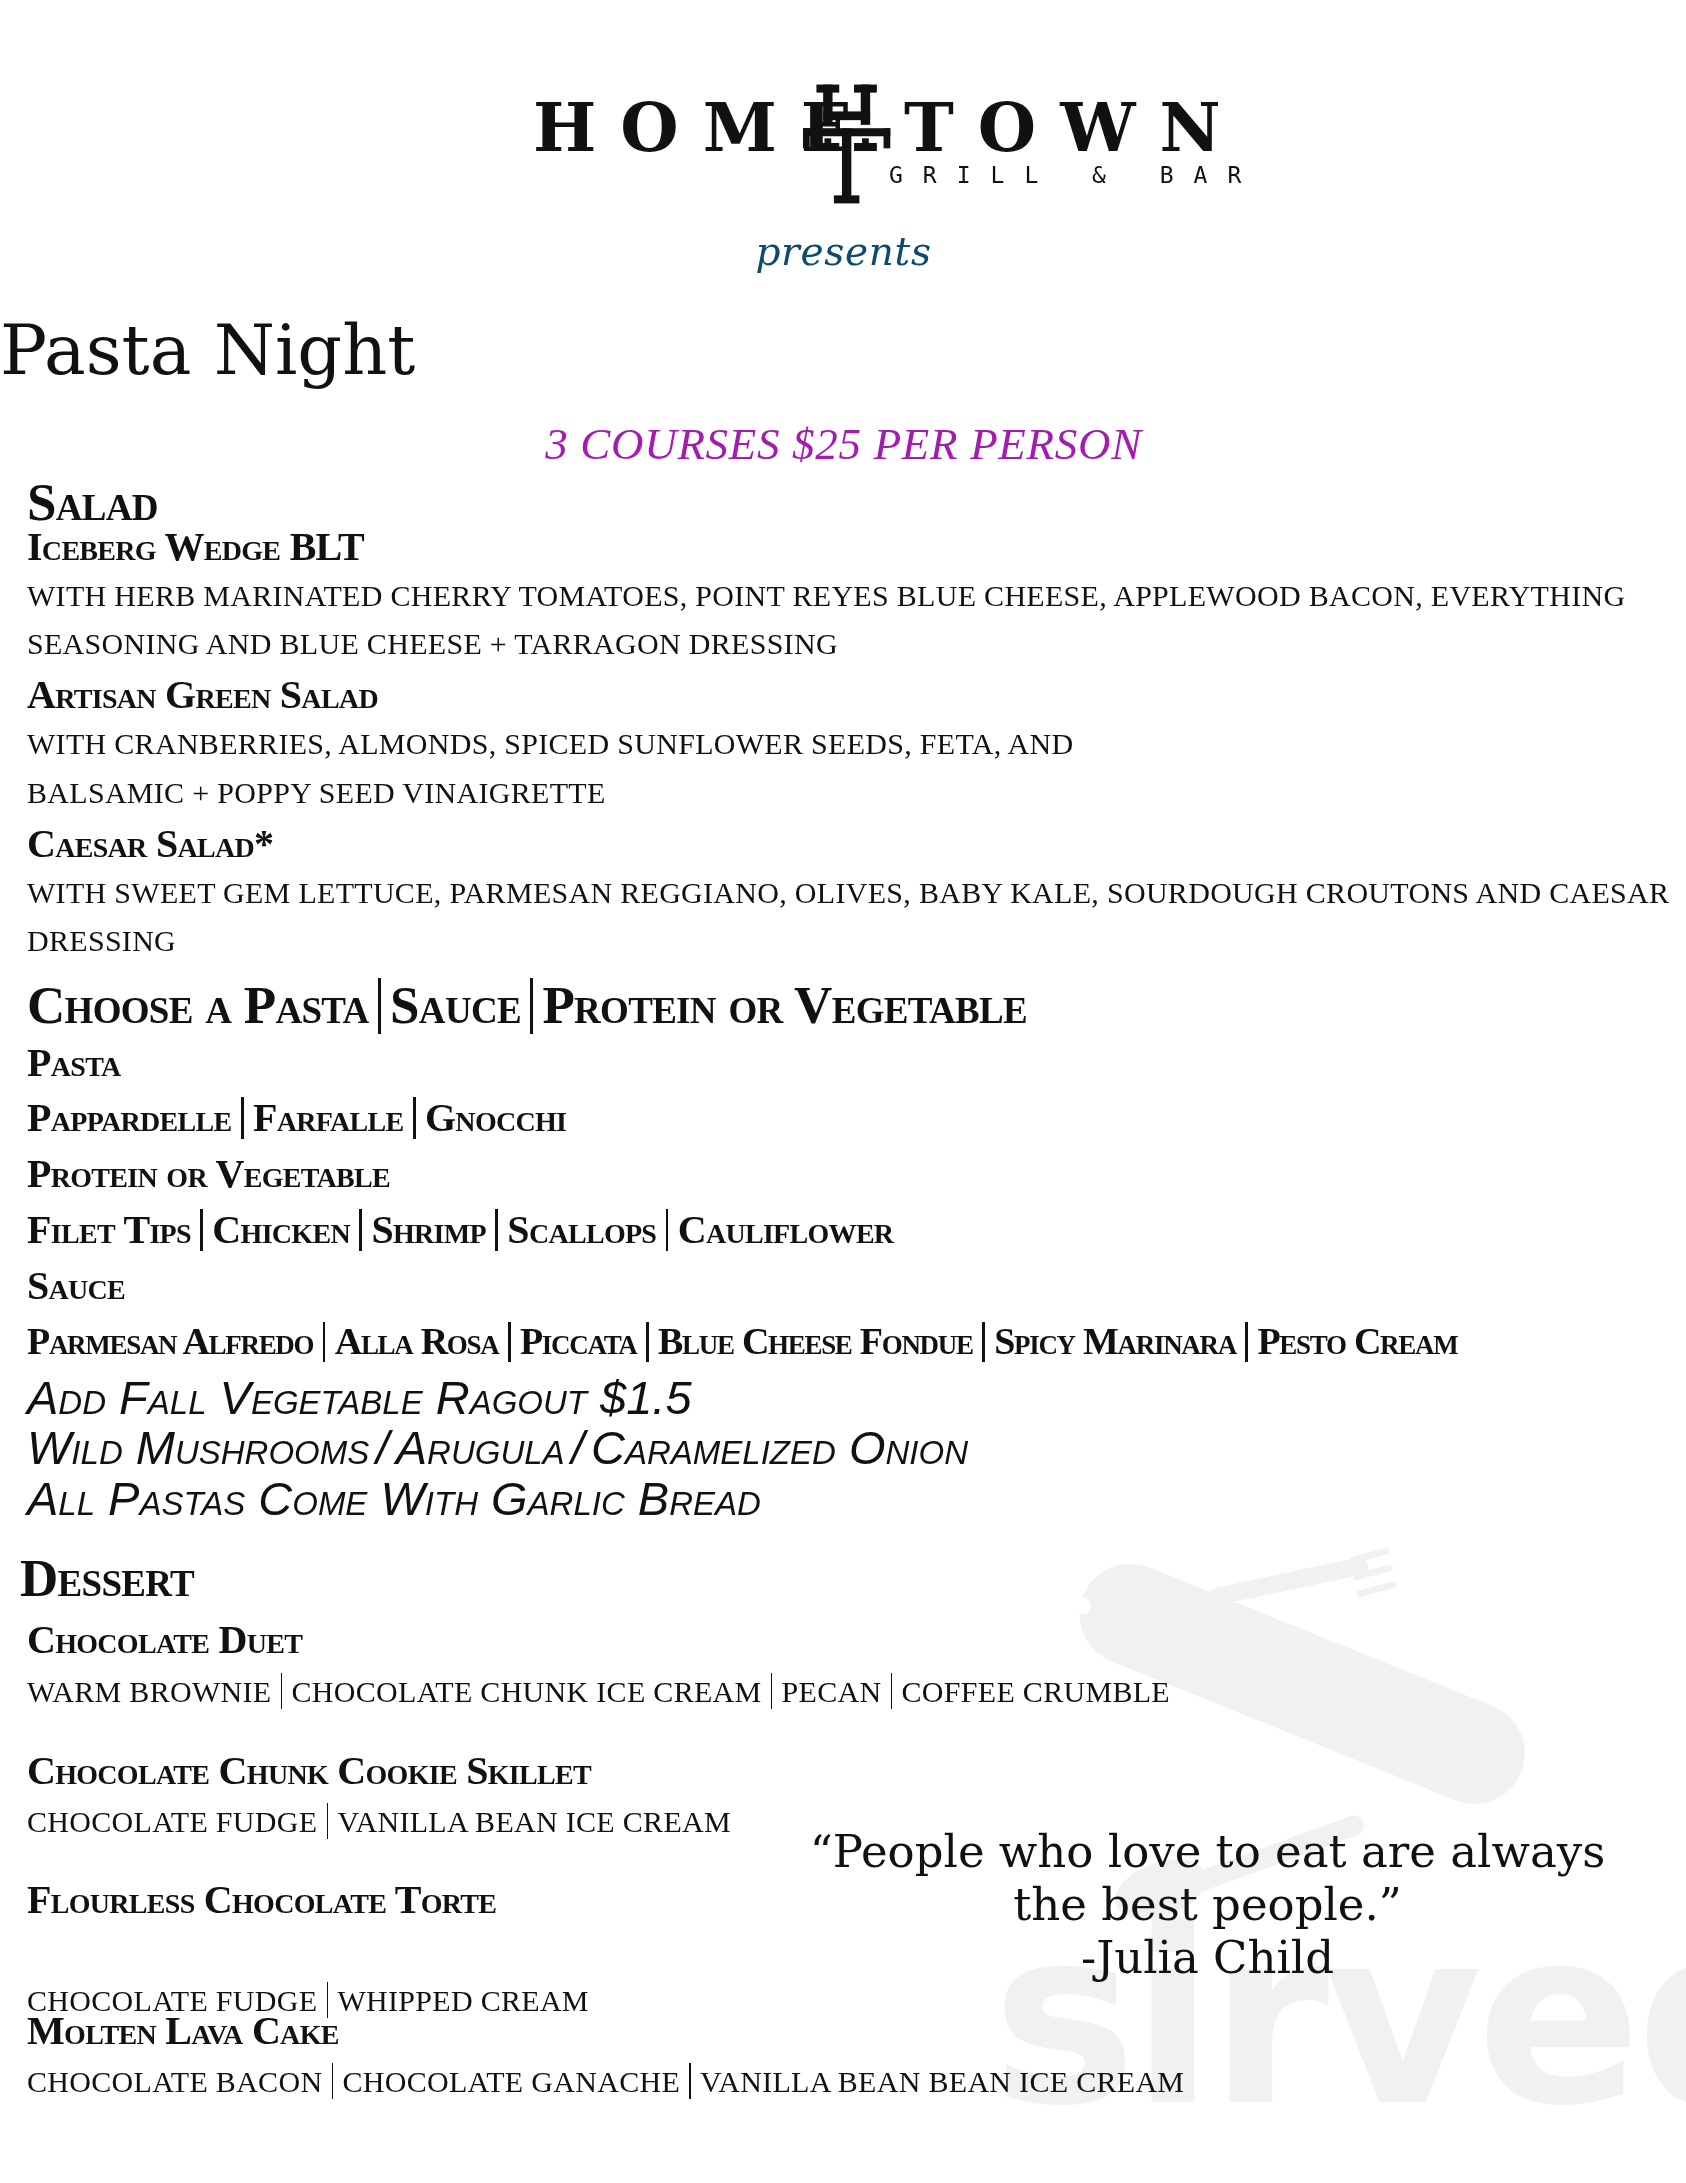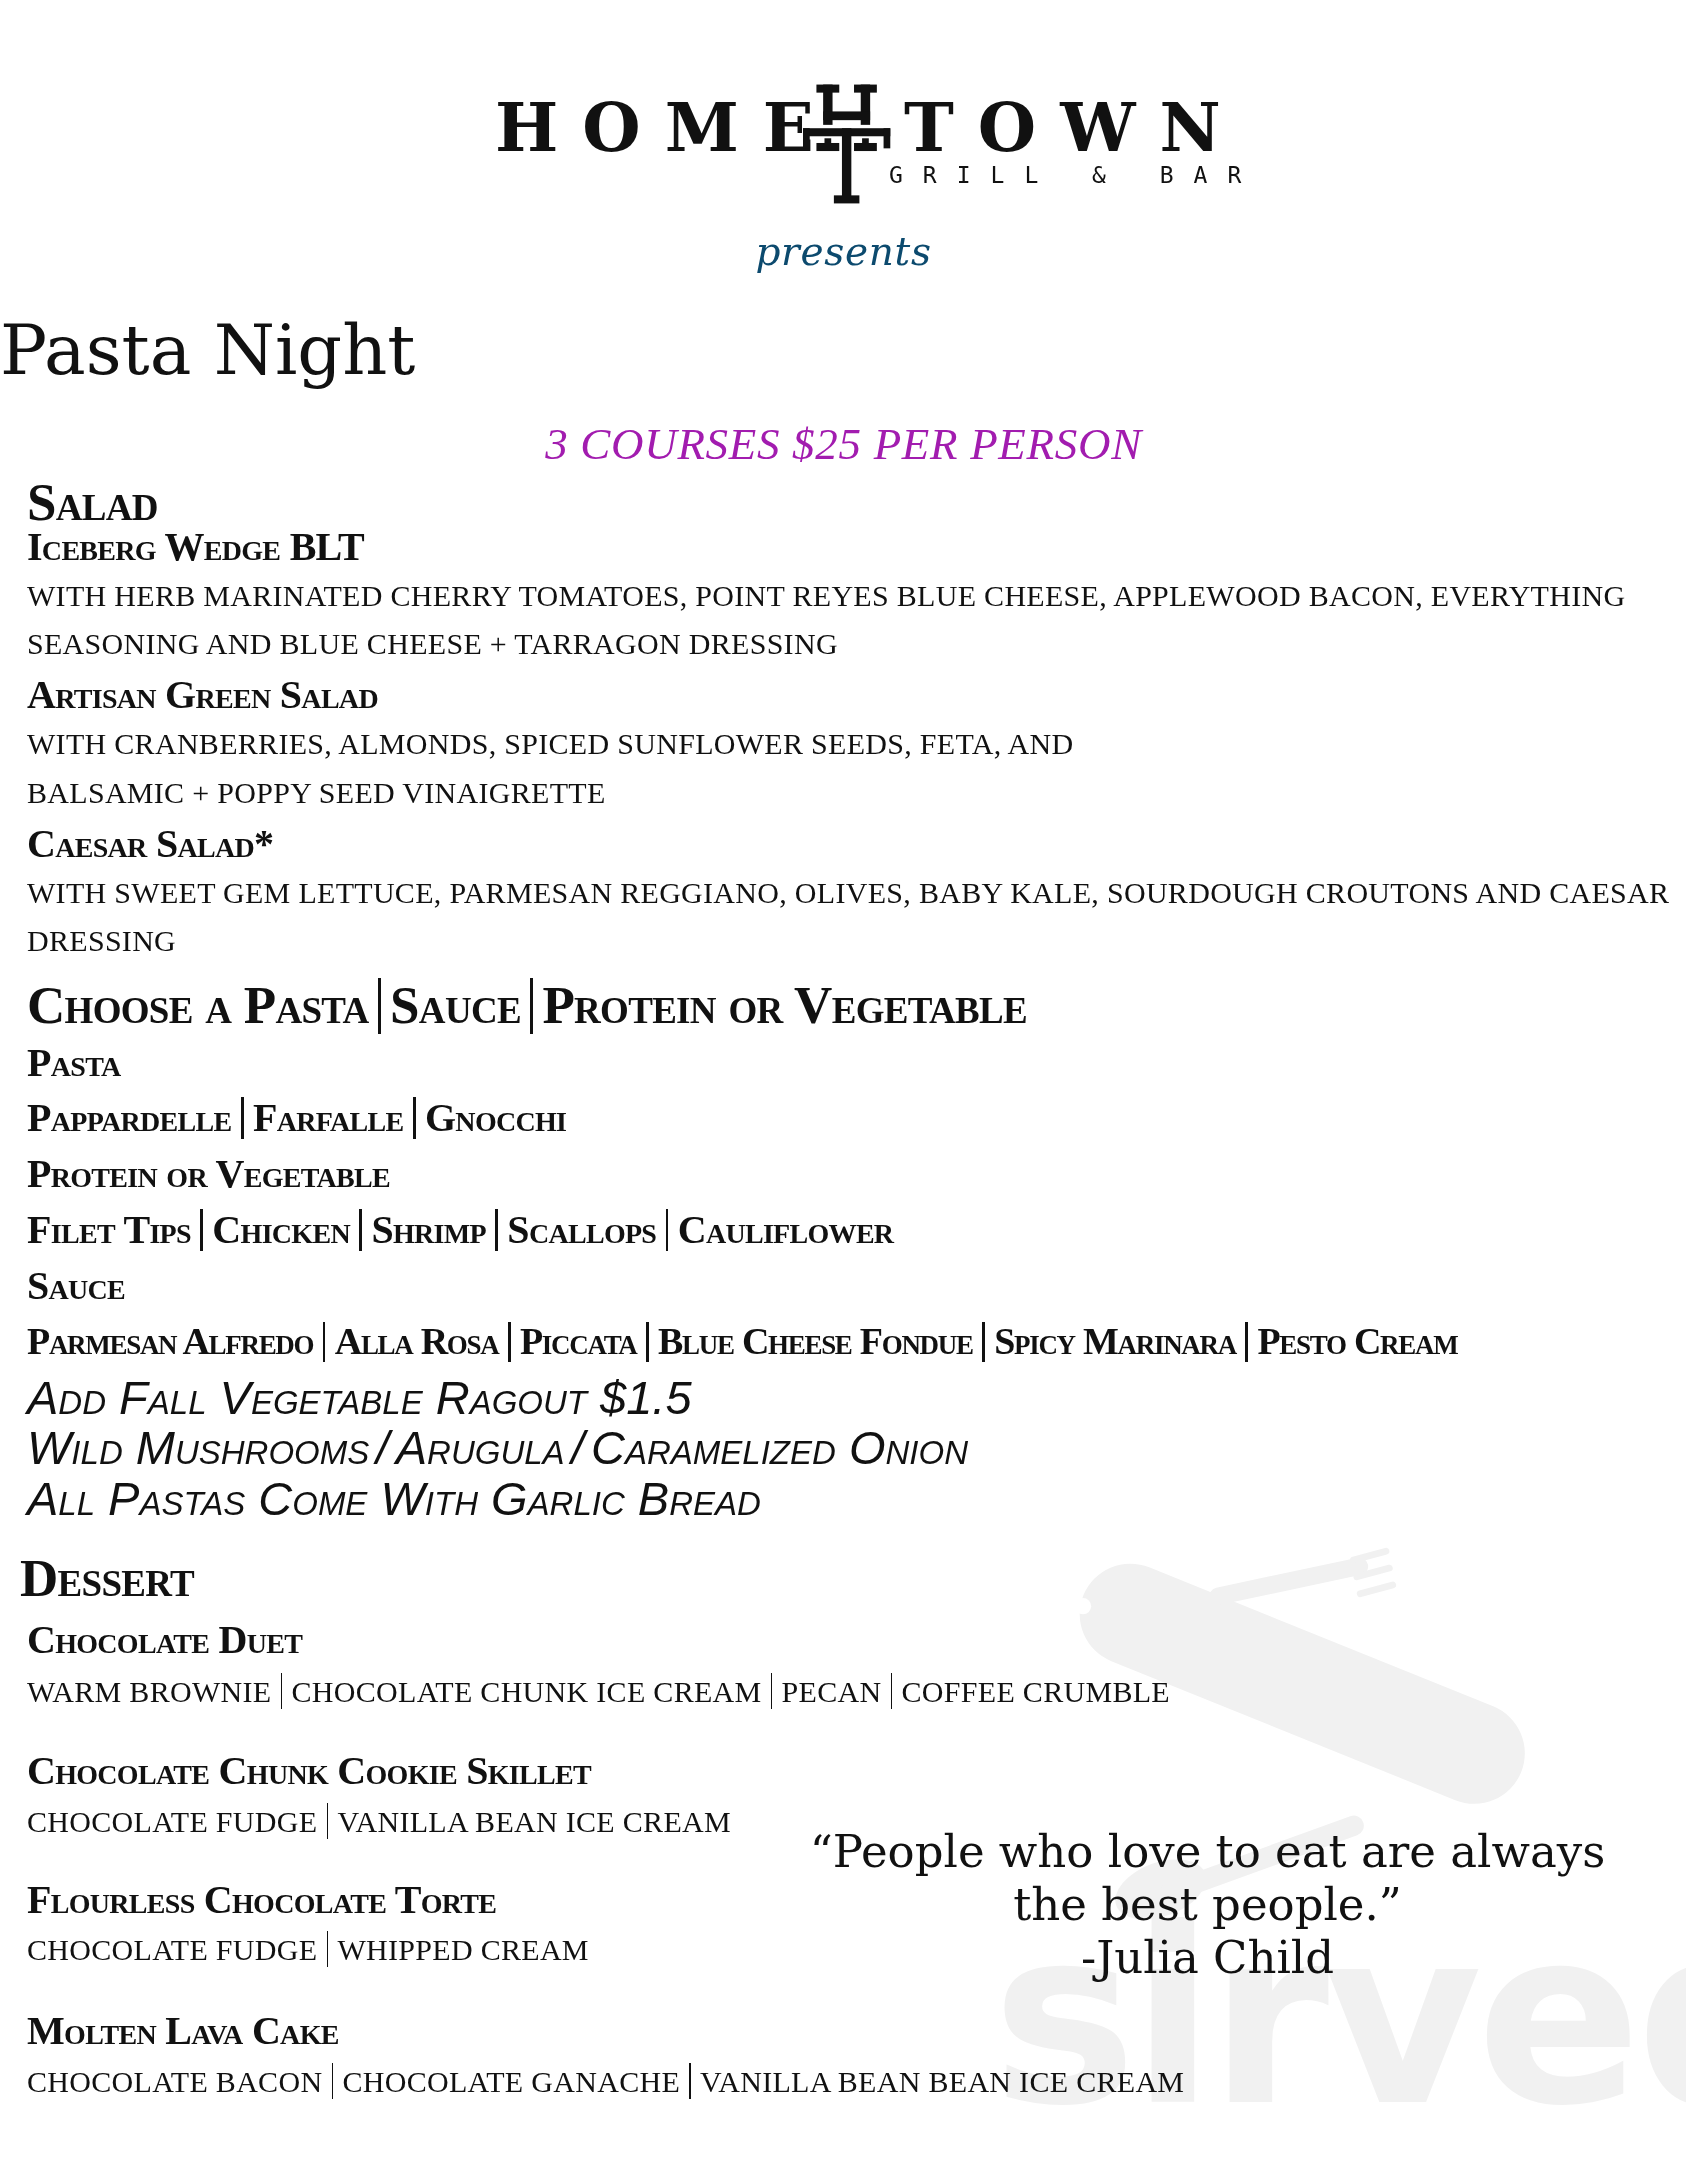--- a/index.html
+++ b/index.html
@@ -38,21 +38,21 @@
     <rect x="550" y="80" width="60" height="10" rx="5" transform="rotate(-15 580 85)"></rect>
     <ellipse cx="260" cy="530" rx="70" ry="40" transform="rotate(-20 260 530)"></ellipse>
     <rect x="250" y="470" width="320" height="30" rx="15" transform="rotate(-20 410 485)"></rect>
   </g>
   <circle cx="145" cy="110" r="12" fill="#ffffff"></circle>
   <circle cx="730" cy="195" r="12" fill="#ffffff"></circle>
 </svg>
 <div class="watermark-text">sirved</div>
 
 <div>
-  <div class="logo-word" style="left:495px;">HOME</div>
+  <div class="logo-word" style="left:533px;">HOME</div>
   <div class="logo-word" style="left:904px;">TOWN</div>
   <svg class="monogram" viewBox="0 0 140 190">
     <g fill="#111">
       <rect x="20" y="5" width="34" height="12"></rect>
       <rect x="76" y="5" width="34" height="12"></rect>
       <rect x="30" y="5" width="14" height="60"></rect>
       <rect x="86" y="5" width="14" height="60"></rect>
       <rect x="30" y="45" width="70" height="13"></rect>
       <rect x="0" y="70" width="130" height="12"></rect>
       <rect x="0" y="70" width="10" height="30"></rect>
@@ -122,21 +122,21 @@
   <div class="desc" style="top:1673px;">
     <span>WARM BROWNIE</span><span class="sep-thin"></span><span>CHOCOLATE CHUNK ICE CREAM</span><span class="sep-thin"></span><span>PECAN</span><span class="sep-thin"></span><span>COFFEE CRUMBLE</span>
   </div>
 
   <div class="item-name" style="top:1747px;">Chocolate Chunk Cookie Skillet</div>
   <div class="desc" style="top:1803px;">
     <span>CHOCOLATE FUDGE</span><span class="sep-thin"></span><span>VANILLA BEAN ICE CREAM</span>
   </div>
 
   <div class="item-name" style="top:1876px;">Flourless Chocolate Torte</div>
-  <div class="desc" style="top:1931px;">
+  <div class="desc" style="top:1982px;">
     <span>CHOCOLATE FUDGE</span><span class="sep-thin"></span><span>WHIPPED CREAM</span>
   </div>
 
   <div class="item-name" style="top:2007px;">Molten Lava Cake</div>
   <div class="desc" style="top:2063px;">
     <span>CHOCOLATE BACON</span><span class="sep-thin"></span><span>CHOCOLATE GANACHE</span><span class="sep-thin"></span><span>VANILLA BEAN BEAN ICE CREAM</span>
   </div>
 </div>
 
 <div class="quote">

